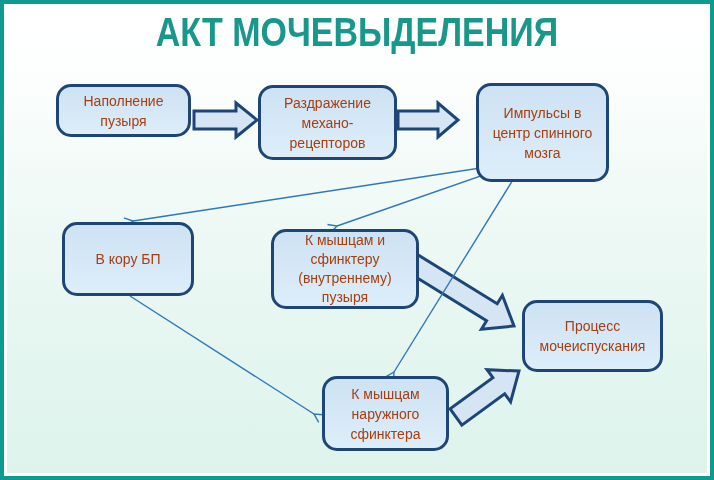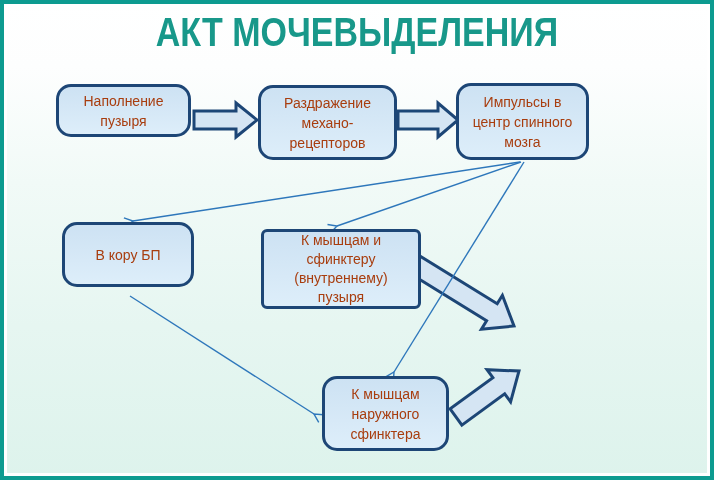--- a/index.html
+++ b/index.html
@@ -23,23 +23,23 @@
   .node{
     position:absolute;box-sizing:border-box;
     border:3px solid #1d4676;border-radius:15px;
     background:linear-gradient(180deg,#cde2f3 0%,#d7e9f7 60%,#ddeefa 100%);
     display:flex;align-items:center;justify-content:center;
     text-align:center;white-space:pre-line;
     color:#a83d0e;font-size:14px;line-height:20px;font-weight:400;
   }
   .n1{left:56px;top:84px;width:135px;height:53px;}
   .n2{left:258px;top:85px;width:139px;height:75px;}
-  .n3{left:456px;top:83px;width:133px;height:77px;}
-  .n4{left:62px;top:222px;width:132px;height:65px;}
-  .n5{left:261px;top:229px;width:160px;height:80px;line-height:19px;border-radius:6px;}
+  .n3{left:476px;top:83px;width:133px;height:99px;}
+  .n4{left:62px;top:222px;width:132px;height:74px;}
+  .n5{left:271px;top:229px;width:148px;height:80px;line-height:19px;}
   .n6{left:522px;top:300px;width:141px;height:72px;}
   .n7{left:322px;top:376px;width:127px;height:75px;}
   .arrows{position:absolute;left:0;top:0;pointer-events:none;}
   .block-arrow{fill:#d5e5f3;stroke:#1d4676;stroke-width:3;stroke-linejoin:miter;}
   .thin-arrow{stroke:#2e77bb;stroke-width:1.4;fill:none;}
 </style>
 </head>
 <body>
 
 <div class="frame">
@@ -74,17 +74,19 @@
 механо-
 рецепторов</div>
   <div class="node n3">Импульсы в
 центр спинного
 мозга</div>
   <div class="node n4">В кору  БП</div>
   <div class="node n5">К мышцам и
 сфинктеру
 (внутреннему)
 пузыря</div>
+  <div class="node n6">Процесс
+мочеиспускания</div>
   <div class="node n7">К мышцам
 наружного
 сфинктера</div>
 
 </div>
 
 </body></html>

